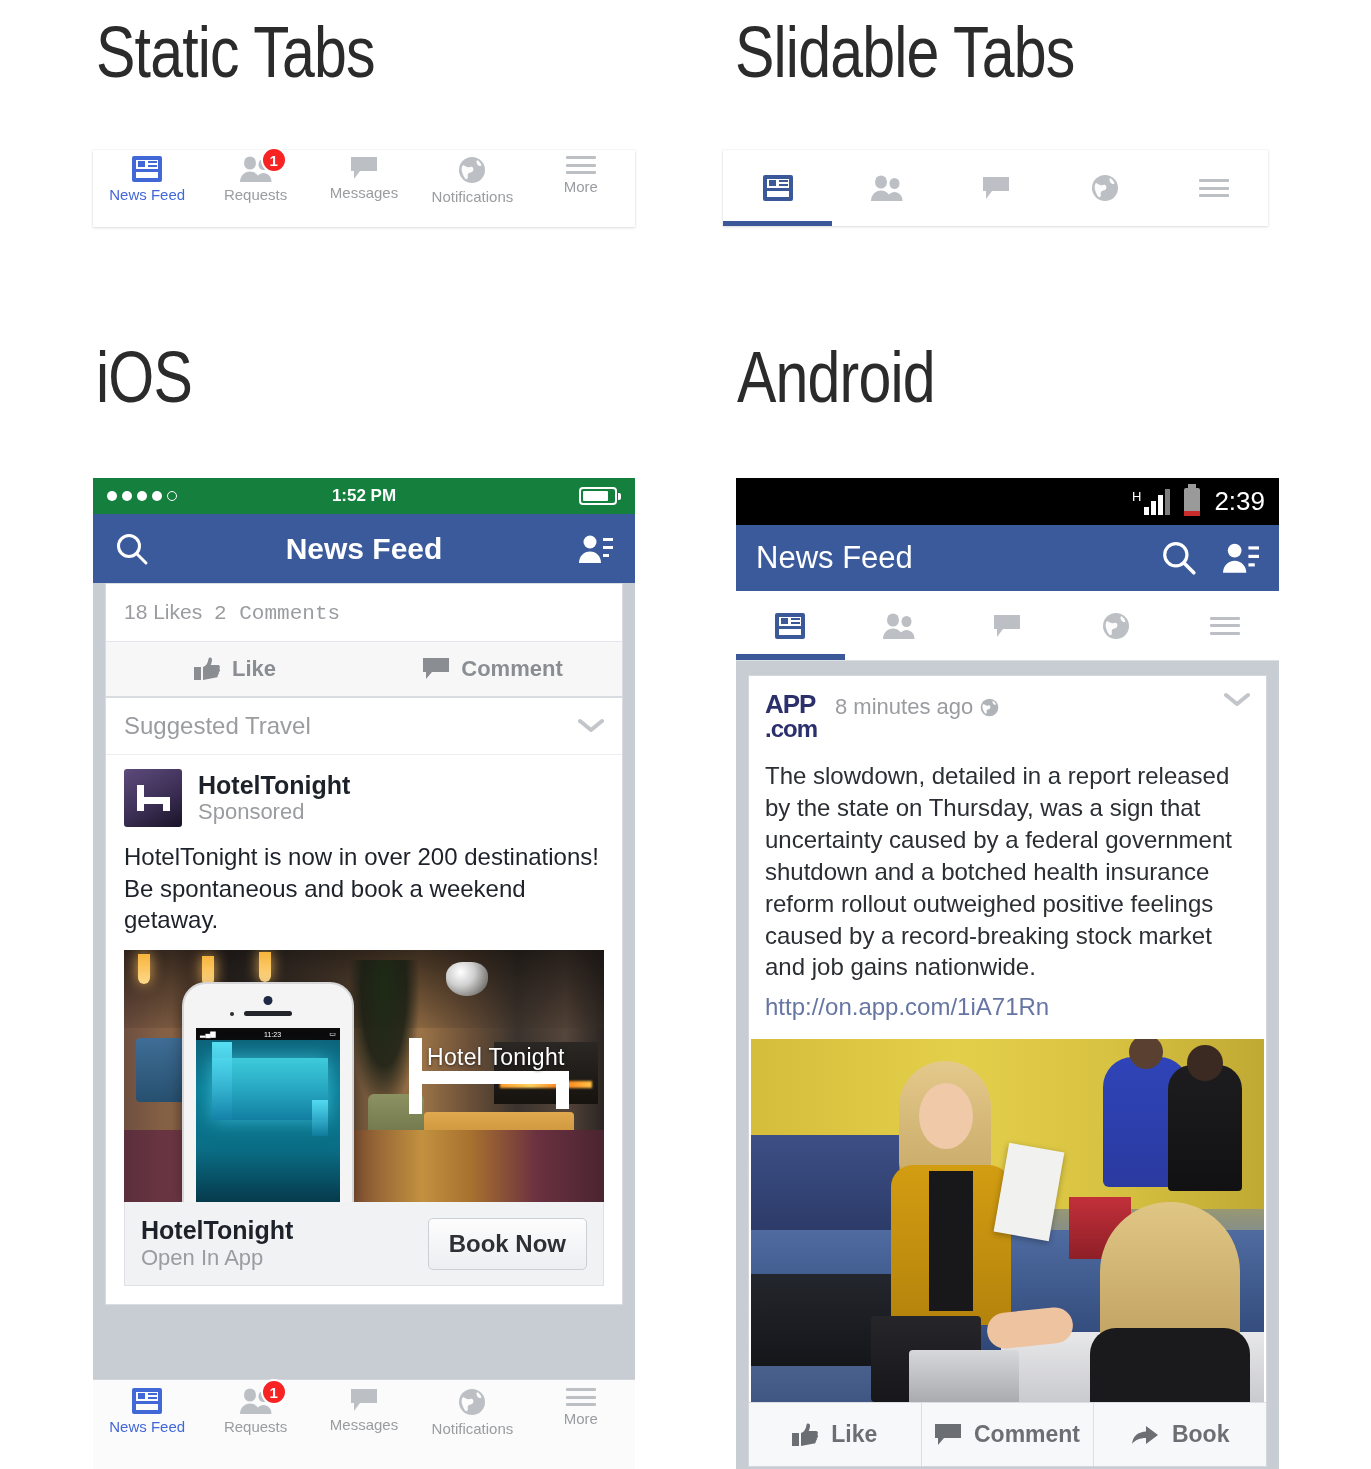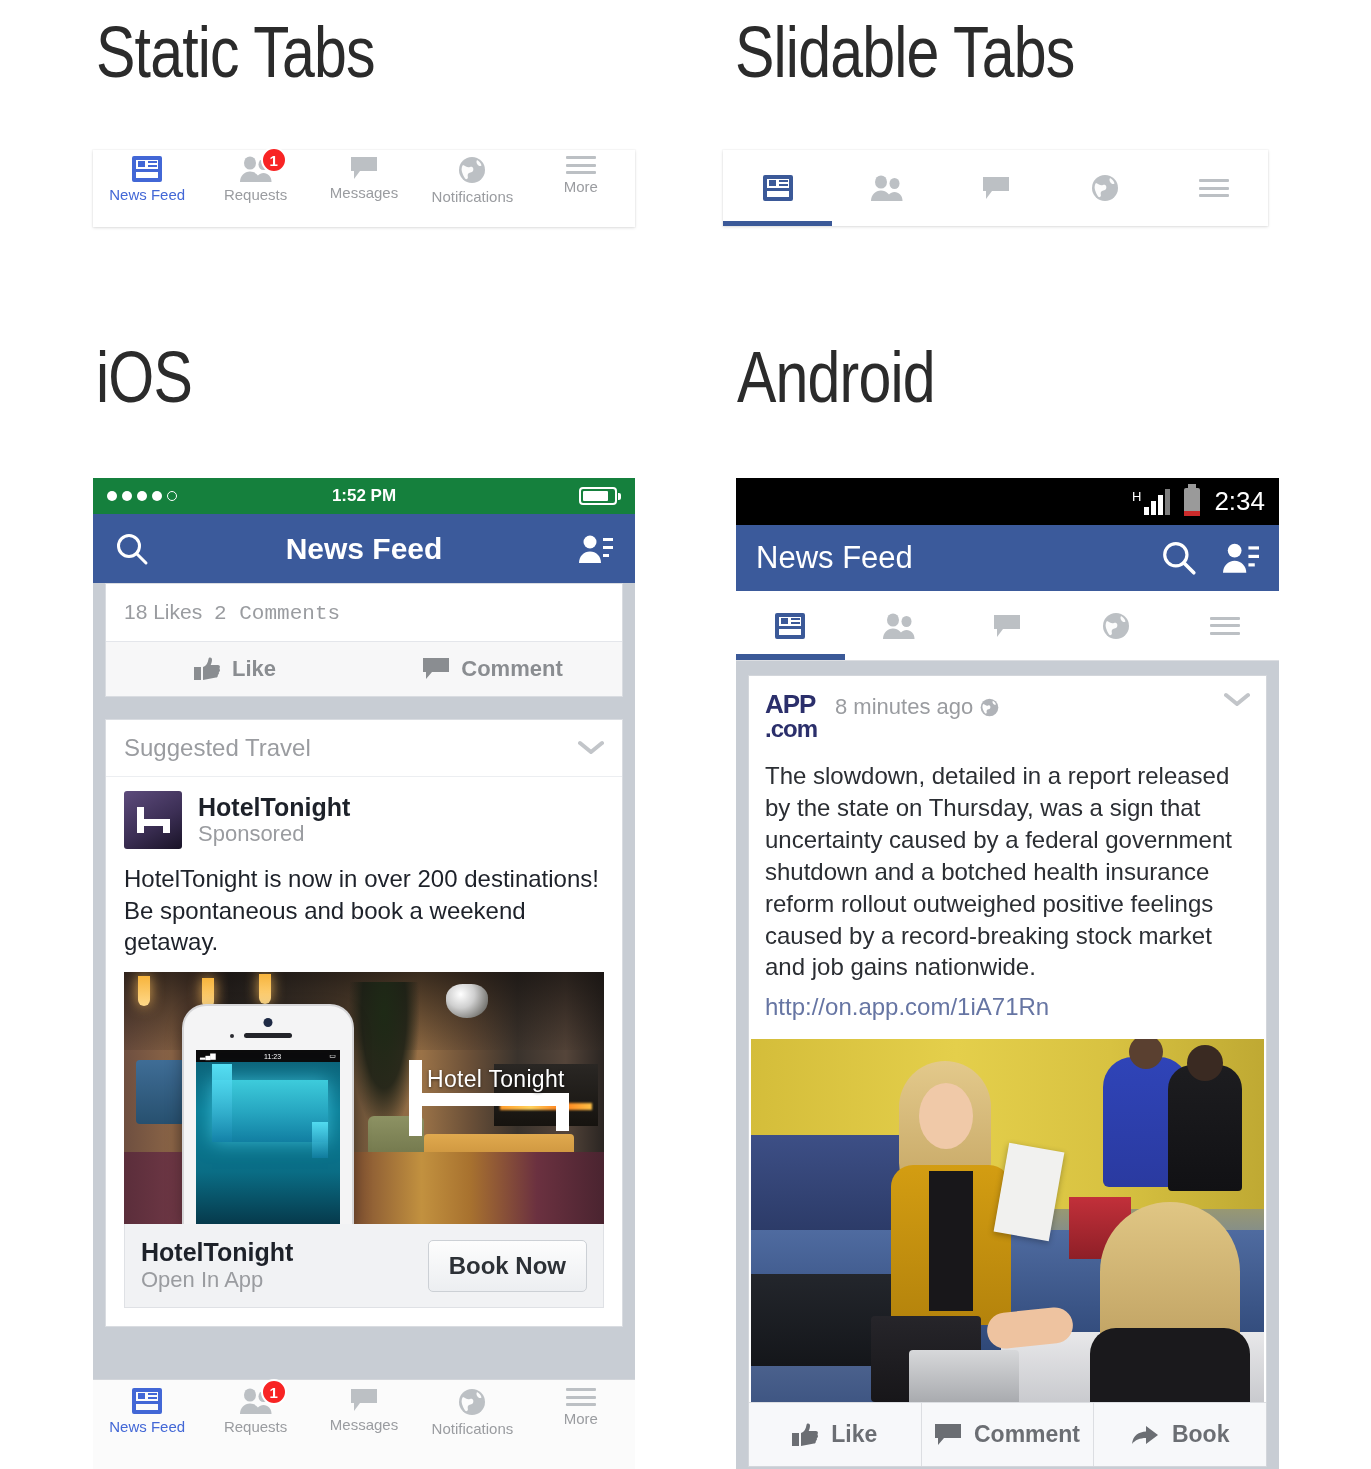--- a/index.html
+++ b/index.html
@@ -140,21 +140,21 @@
   .lc-row {
     display: flex; background: #f7f7f8; padding: 14px 0;
   }
   .lc-btn {
     flex: 1 1 0; display: flex; align-items: center; justify-content: center;
     gap: 12px; color: #8a8d91; font-size: 22px; font-weight: 600;
   }
   .thumb { width: 26px; height: 24px; }
   .speech { width: 26px; height: 22px; }
 
-  .sugg-card { margin-top: 22px; border-top: 1px solid #d9dce1; background: #fff; }
+  .sugg-card { border-top: 1px solid #d9dce1; background: #fff; }
   .sugg-head {
     display: flex; align-items: center; justify-content: space-between;
     padding: 14px 18px; border-bottom: 1px solid #eceef1;
   }
   .sugg-head .t { font-size: 24px; color: #9a9ca0; }
   .chev { color: #c2c5c9; font-size: 24px; }
 
   .adv-head { display: flex; align-items: center; gap: 16px; padding: 14px 18px 8px; }
   .adv-logo {
     width: 58px; height: 58px; border-radius: 3px;
@@ -741,21 +741,21 @@
         <span class="b" style="height:8px"></span>
         <span class="b" style="height:14px"></span>
         <span class="b" style="height:20px"></span>
         <span class="b dim" style="height:26px"></span>
       </div>
       <div class="and-batt">
         <div class="cap"></div>
           <div class="shell"></div>
           <div class="low"></div>
       </div>
-      <div>2:34</div>
+      <div>2:39</div>
     </div>
 
     <div class="and-nav">
       <div class="title">News Feed</div>
       <svg width="36" height="36" viewBox="0 0 34 34">
         <circle cx="14" cy="14" r="10.5" fill="none" stroke="#fff" stroke-width="3"></circle>
         <line x1="21.5" y1="21.5" x2="31" y2="31" stroke="#fff" stroke-width="3.4" stroke-linecap="round"></line>
       </svg>
       <svg width="36" height="32" viewBox="0 0 34 30">
         <circle cx="11" cy="8" r="6.5" fill="#fff"></circle>

